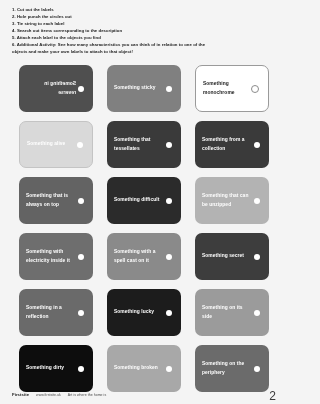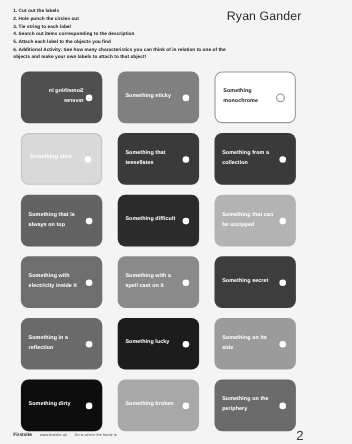--- a/index.html
+++ b/index.html
@@ -146,21 +146,20 @@
 
   <div class="header">
     <div class="instructions">
       <div class="line">1. Cut out the labels</div>
       <div class="line">2. Hole punch the circles out</div>
       <div class="line">3. Tie string to each label</div>
       <div class="line">4. Search out items corresponding to the description</div>
       <div class="line">5. Attach each label to the objects you find</div>
       <div class="line">6. Additional Activity: See how many characteristics you can think of in relation to one of the objects and make your own labels to attach to that object!</div>
     </div>
-    <div class="artist-name">Ryan Gander</div>
   </div>
 
   <div class="grid">
       <div class="card" style="background: rgb(79, 79, 79);">
         <span class="card-label mirrored" style="color: rgb(255, 255, 255);">Something in reverse</span>
         <span class="hole filled"></span>
       </div>
       <div class="card" style="background: rgb(128, 128, 128);">
         <span class="card-label" style="color: rgb(255, 255, 255);">Something sticky</span>
         <span class="hole filled"></span>

